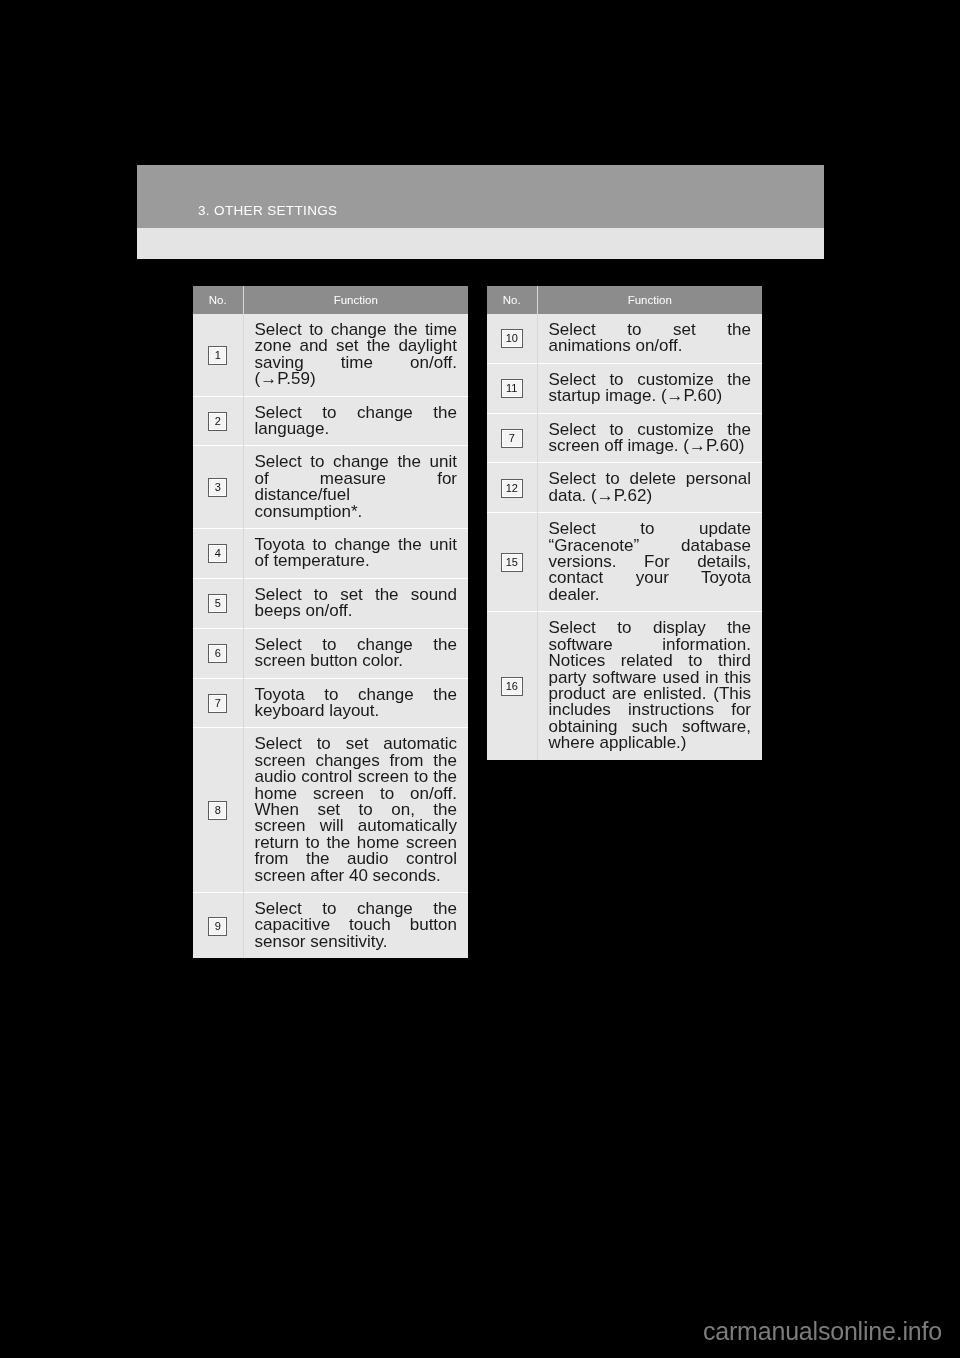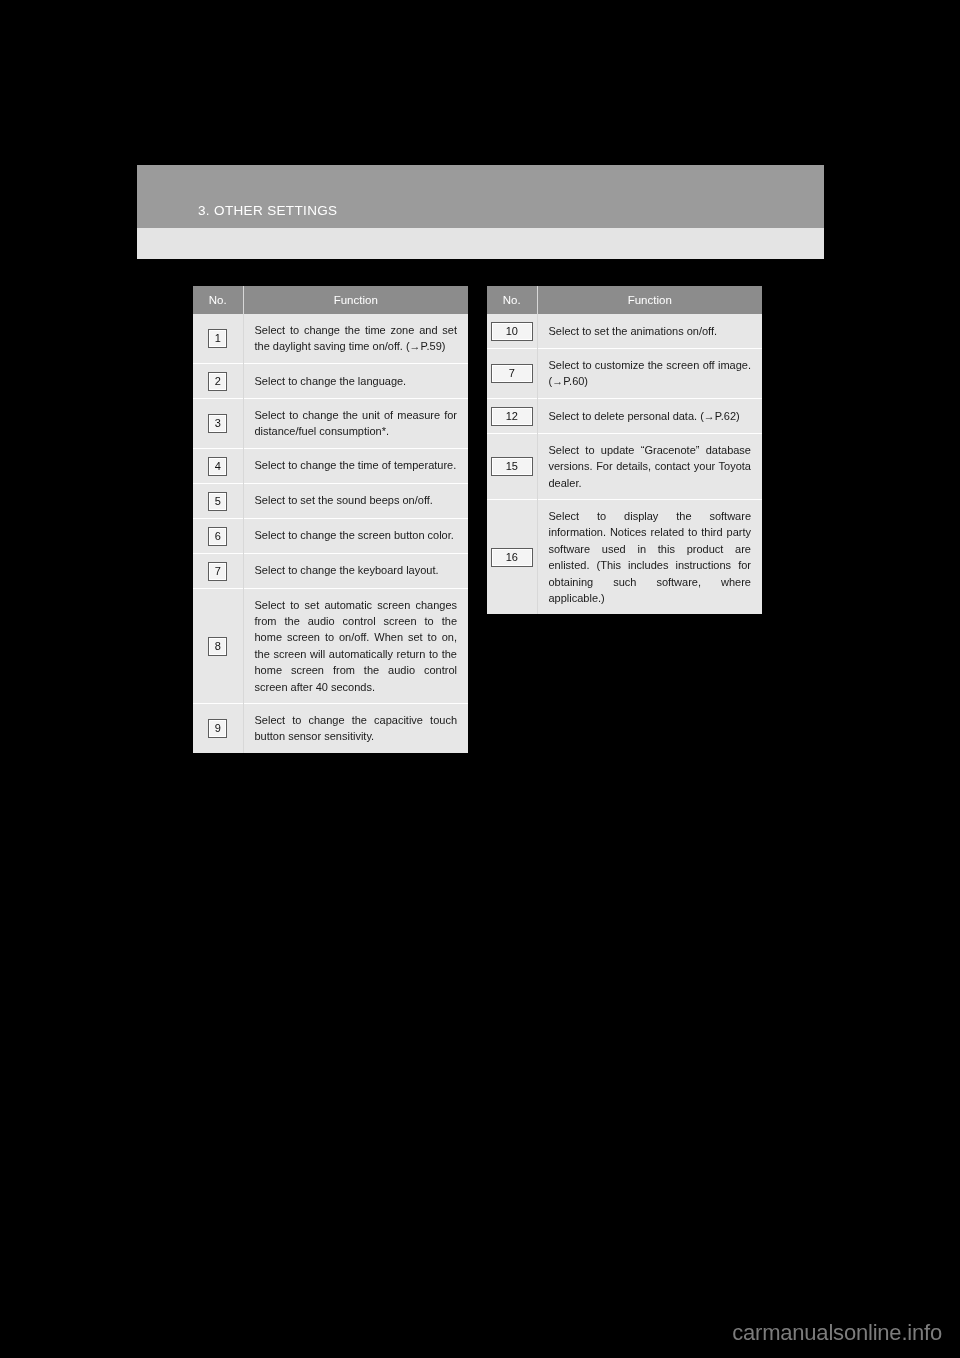--- a/index.html
+++ b/index.html
@@ -79,21 +79,21 @@
   }
   .spec-table tbody tr:first-child td {
     border-top: 0;
   }
   td.cell-no {
     text-align: center;
     border-right: 1px solid #d8d8d8;
     padding: 7px 0;
   }
   td.cell-fn {
-    font-size: 11px;
+    font-size: 17px;
     line-height: 16.4px;
     color: #1a1a1a;
     text-align: justify;
     text-align-last: left;
     padding: 8px 11px 8px 11px;
     hyphens: manual;
   }
 
   
   .numbox {
@@ -102,28 +102,28 @@
     height: 19px;
     line-height: 16px;
     font-size: 11px;
     color: #111111;
     text-align: center;
     background: #f4f4f4;
     border: 1px solid #5d5d5d;
     box-shadow: inset 0 0 0 1px #ffffff;
     font-family: "Liberation Sans", sans-serif;
   }
-  .numbox.wide { width: 42px; }
+  .numbox.wide { width: 22px; }
 
   
   #watermark {
     position: absolute;
     right: 18px;
     bottom: 12px;
-    font-size: 22px;
+    font-size: 25px;
     color: #7c7c7c;
     letter-spacing: -0.2px;
     white-space: nowrap;
   }
 </style>
 </head>
 <body>
 
 <div id="chapter-band">
   <div id="chapter-title">3. OTHER SETTINGS</div>
@@ -157,39 +157,39 @@
     <tr>
       <td class="cell-no">
         <span class="numbox">3</span>
       </td>
       <td class="cell-fn">Select to change the unit of measure for distance/fuel consumption*.</td>
     </tr>
     <tr>
       <td class="cell-no">
         <span class="numbox">4</span>
       </td>
-      <td class="cell-fn">Select to change the time of temperature.</td>
+      <td class="cell-fn">Toyota to change the unit of temperature.</td>
     </tr>
     <tr>
       <td class="cell-no">
         <span class="numbox">5</span>
       </td>
       <td class="cell-fn">Select to set the sound beeps on/off.</td>
     </tr>
     <tr>
       <td class="cell-no">
         <span class="numbox">6</span>
       </td>
       <td class="cell-fn">Select to change the screen button color.</td>
     </tr>
     <tr>
       <td class="cell-no">
         <span class="numbox">7</span>
       </td>
-      <td class="cell-fn">Select to change the keyboard layout.</td>
+      <td class="cell-fn">Toyota to change the keyboard layout.</td>
     </tr>
     <tr>
       <td class="cell-no">
         <span class="numbox">8</span>
       </td>
       <td class="cell-fn">Select to set automatic screen changes from the audio control screen to the home screen to on/off. When set to on, the screen will automatically return to the home screen from the audio control screen after 40 seconds.</td>
     </tr>
     <tr>
       <td class="cell-no">
         <span class="numbox">9</span>
@@ -212,20 +212,26 @@
   </thead>
   <tbody>
     <tr>
       <td class="cell-no">
         <span class="numbox wide">10</span>
       </td>
       <td class="cell-fn">Select to set the animations on/off.</td>
     </tr>
     <tr>
       <td class="cell-no">
+        <span class="numbox wide">11</span>
+      </td>
+      <td class="cell-fn">Select to customize the startup image. (→P.60)</td>
+    </tr>
+    <tr>
+      <td class="cell-no">
         <span class="numbox wide">7</span>
       </td>
       <td class="cell-fn">Select to customize the screen off image. (→P.60)</td>
     </tr>
     <tr>
       <td class="cell-no">
         <span class="numbox wide">12</span>
       </td>
       <td class="cell-fn">Select to delete personal data. (→P.62)</td>
     </tr>

